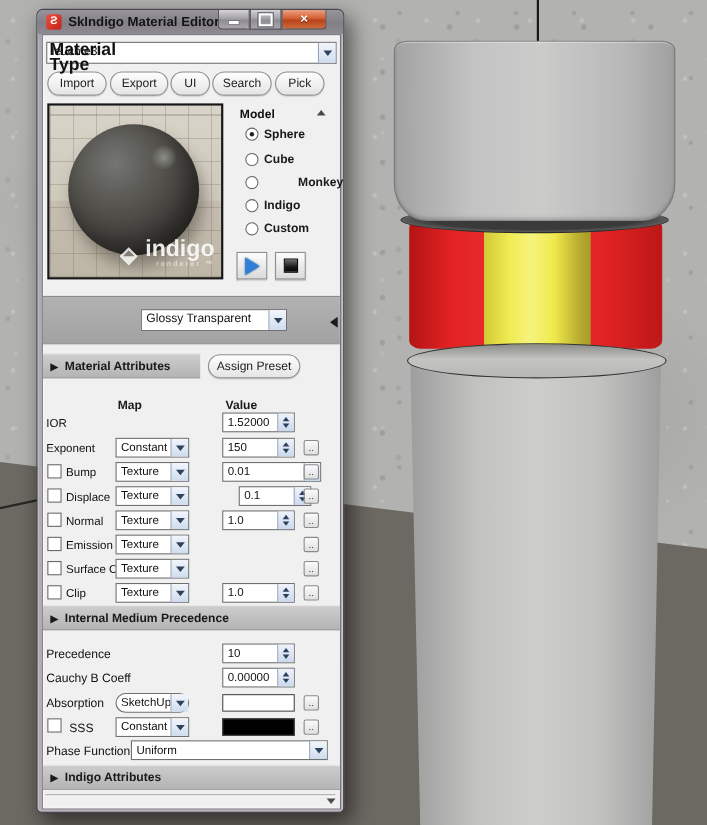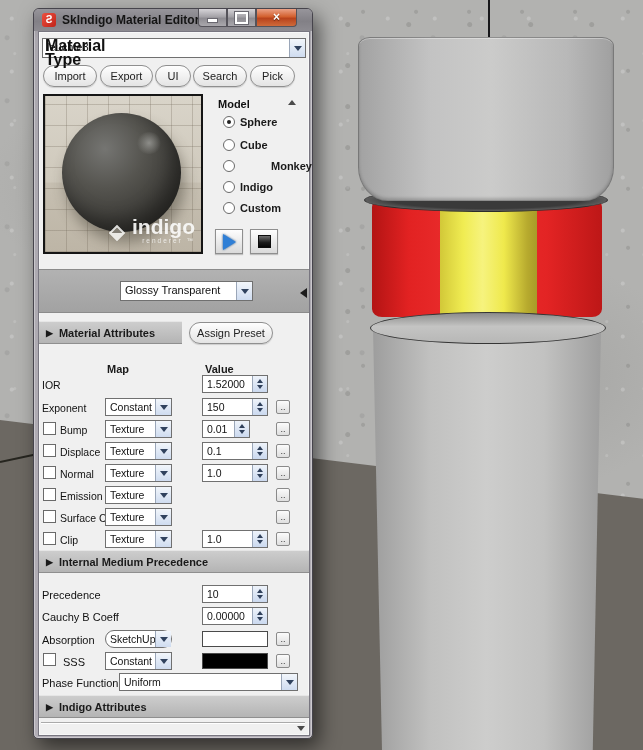--- a/index.html
+++ b/index.html
@@ -247,21 +247,21 @@
         </button>
       <button class="stopbtn" style="left:211px;top:197px;">
           <i class="sq-stop"></i>
         </button>
 
       <div class="mt-band"></div>
       <div class="mt-label">
         <div>Material</div>
         <div>Type</div>
       </div>
-      <div class="combo" style="left:81px;top:249px;width:133px;">
+      <div class="combo" style="left:89px;top:249px;width:133px;">
         <span class="txt">Glossy Transparent</span>
         <span class="btn">
             <i class="tri-down"></i>
           </span>
       </div>
       <i class="tri-left"></i>
 
       <div class="bar" style="left:0;top:289px;width:143px;">
         <span class="arrow">▶</span>
         <span>Material Attributes</span>
@@ -297,38 +297,38 @@
       <button class="dots-btn" style="left:237px;top:368px;">..</button>
 
       <span class="cb" style="left:4px;top:390px;"></span>
       <div class="rowlabel" style="left:21px;top:392px;">Bump</div>
       <div class="combo small" style="left:66px;top:388px;width:67px;">
         <span class="txt">Texture</span>
         <span class="btn">
             <i class="tri-down"></i>
           </span>
       </div>
-      <div class="spin" style="left:163px;top:388px;width:48px;">
+      <div class="spin" style="left:163px;top:388px;width:90px;">
         <span class="txt">0.01</span>
         <span class="btns">
             <i class="tri-up-s"></i>
             <i class="tri-down-s"></i>
           </span>
       </div>
       <button class="dots-btn" style="left:237px;top:390px;">..</button>
 
       <span class="cb" style="left:4px;top:412px;"></span>
       <div class="rowlabel" style="left:21px;top:414px;">Displace</div>
       <div class="combo small" style="left:66px;top:410px;width:67px;">
         <span class="txt">Texture</span>
         <span class="btn">
             <i class="tri-down"></i>
           </span>
       </div>
-      <div class="spin" style="left:163px;top:410px;width:66px;justify-content:flex-end;">
+      <div class="spin" style="left:178px;top:410px;width:66px;justify-content:flex-end;">
         <span class="txt">0.1</span>
         <span class="btns">
             <i class="tri-up-s"></i>
             <i class="tri-down-s"></i>
           </span>
       </div>
       <button class="dots-btn" style="left:237px;top:412px;">..</button>
 
       <span class="cb" style="left:4px;top:434px;"></span>
       <div class="rowlabel" style="left:21px;top:436px;">Normal</div>

